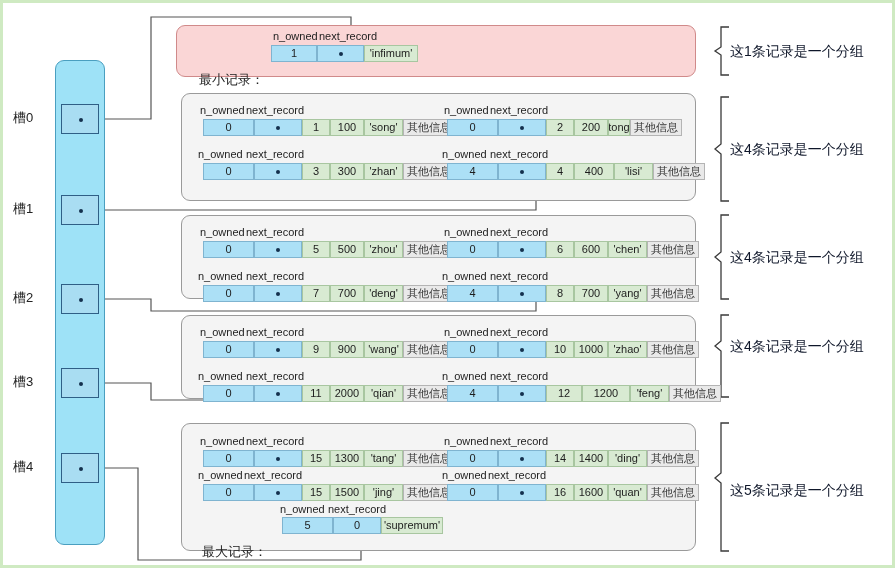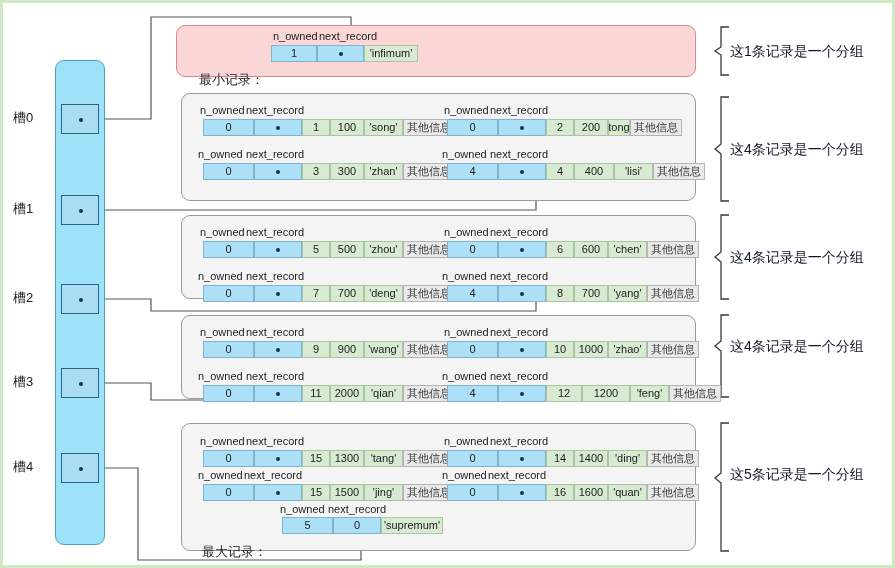--- a/index.html
+++ b/index.html
@@ -331,15 +331,15 @@
       <div class="cell blue" style="width:51px">5</div>
       <div class="cell blue" style="width:48px">0</div>
       <div class="cell green" style="width:62px">'supremum'</div>
     </div>
   </div>
 
   <div class="note" style="left:727px;top:41px">这1条记录是一个分组</div>
   <div class="note" style="left:727px;top:139px">这4条记录是一个分组</div>
   <div class="note" style="left:727px;top:247px">这4条记录是一个分组</div>
   <div class="note" style="left:727px;top:336px">这4条记录是一个分组</div>
-  <div class="note" style="left:727px;top:464px">这5条记录是一个分组</div>
+  <div class="note" style="left:727px;top:480px">这5条记录是一个分组</div>
 
 </div>
 
 </body></html>

